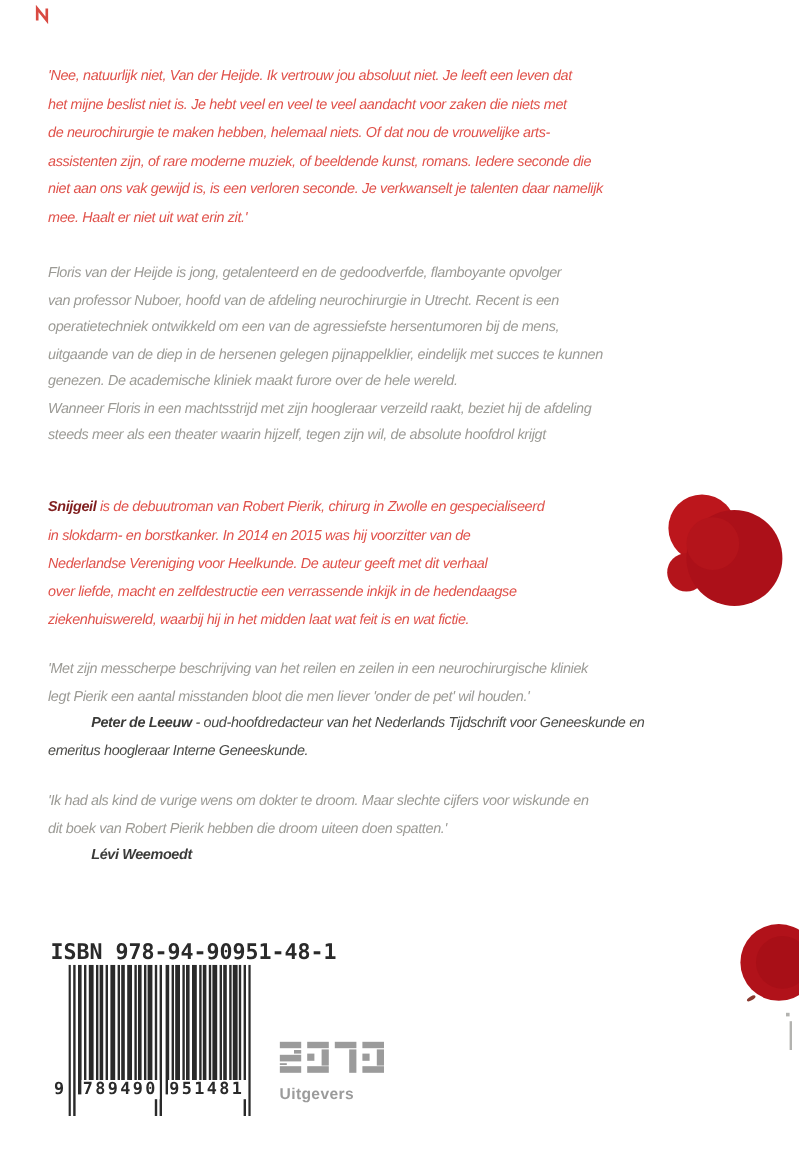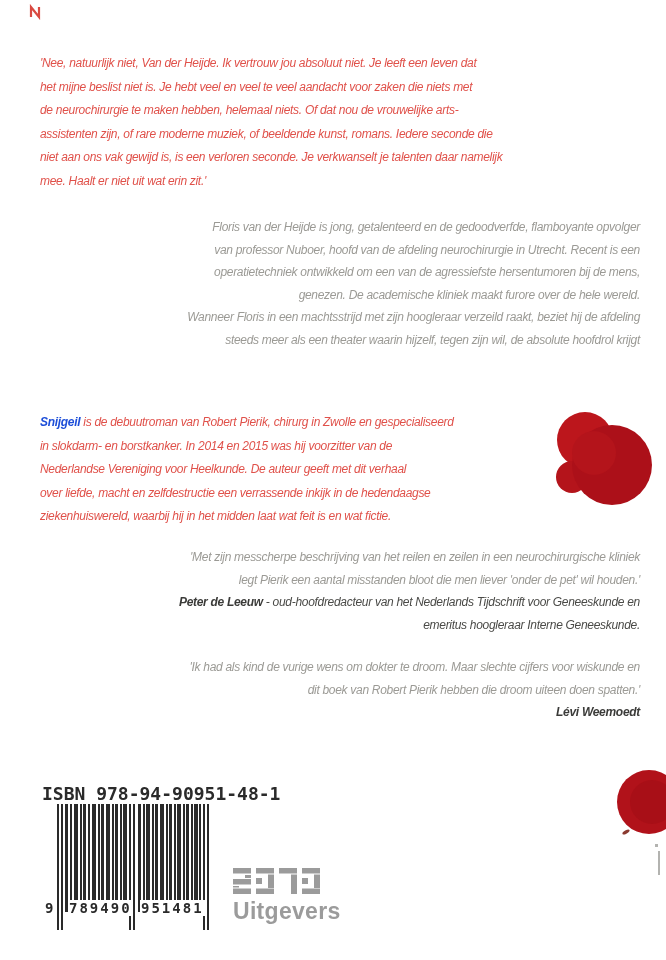--- a/index.html
+++ b/index.html
@@ -8,23 +8,23 @@
     width:666px;height:960px;
     background:#ffffff;
     overflow:hidden;
     font-family:"Liberation Sans", sans-serif;
   }
   .para{position:absolute;left:40px;width:600px;}
   .para .line{white-space:nowrap;font-size:12px;letter-spacing:-0.3px;font-style:italic;}
   .para.red{color:#e0514a;}
   .para.red .line{line-height:23.5px;}
   .para.gray{color:#9b9a95;}
-  .para.gray .line{line-height:22.5px;text-align:right;}
+  .para.gray .line{line-height:22.5px;}
   .para .line b{font-weight:bold;}
-  .para.red .line b{color:#1d4ed8;}
+  .para.red .line b{color:#7f1d1d;}
   .line.dark{color:#4a4a47;}
   .line.dark b{color:#3b3b39;padding-left:36px;}
   #p1{top:52px;}
   #p2{top:216px;}
   #p3{top:411px;}
   #p4{top:546px;}
   #p5{top:656px;}
 
   .blood{position:absolute;}
   #blood1{left:548px;top:405px;}
@@ -46,21 +46,21 @@
     font-weight:bold;font-size:14px;color:#2a2a2a;
     letter-spacing:2px;white-space:nowrap;line-height:16px;
     top:114px;padding:0 1px;
   }
   #bcd0{left:2px;}
   #bcd1{left:26px;}
   #bcd2{left:98px;}
 
   .publisher{position:absolute;left:233px;top:868px;width:120px;}
   .pub-name{
-    font-weight:bold;font-size:23px;color:#9b9b9b;
+    font-weight:bold;font-size:13px;color:#9b9b9b;
     letter-spacing:0.3px;margin-top:2px;line-height:20px;
   }
 </style>
 </head>
 <body>
 
 <div class="cover">
 
   <svg class="corner-mark" width="16" height="16" viewBox="0 0 16 16">
     <path d="M2,13 V3 L10,13 V3" fill="none" stroke="#d94a42" stroke-width="2.2"></path>
@@ -71,20 +71,21 @@
       <div class="line">het mijne beslist niet is. Je hebt veel en veel te veel aandacht voor zaken die niets met</div>
       <div class="line">de neurochirurgie te maken hebben, helemaal niets. Of dat nou de vrouwelijke arts-</div>
       <div class="line">assistenten zijn, of rare moderne muziek, of beeldende kunst, romans. Iedere seconde die</div>
       <div class="line">niet aan ons vak gewijd is, is een verloren seconde. Je verkwanselt je talenten daar namelijk</div>
       <div class="line">mee. Haalt er niet uit wat erin zit.'</div>
     </div>
   <div class="para gray" id="p2">
       <div class="line">Floris van der Heijde is jong, getalenteerd en de gedoodverfde, flamboyante opvolger</div>
       <div class="line">van professor Nuboer, hoofd van de afdeling neurochirurgie in Utrecht. Recent is een</div>
       <div class="line">operatietechniek ontwikkeld om een van de agressiefste hersentumoren bij de mens,</div>
+      <div class="line">uitgaande van de diep in de hersenen gelegen pijnappelklier, eindelijk met succes te kunnen</div>
       <div class="line">genezen. De academische kliniek maakt furore over de hele wereld.</div>
       <div class="line">Wanneer Floris in een machtsstrijd met zijn hoogleraar verzeild raakt, beziet hij de afdeling</div>
       <div class="line">steeds meer als een theater waarin hijzelf, tegen zijn wil, de absolute hoofdrol krijgt</div>
     </div>
   <div class="para red" id="p3">
       <div class="line"><b>Snijgeil</b> is de debuutroman van Robert Pierik, chirurg in Zwolle en gespecialiseerd</div>
       <div class="line">in slokdarm- en borstkanker. In 2014 en 2015 was hij voorzitter van de</div>
       <div class="line">Nederlandse Vereniging voor Heelkunde. De auteur geeft met dit verhaal</div>
       <div class="line">over liefde, macht en zelfdestructie een verrassende inkijk in de hedendaagse</div>
       <div class="line">ziekenhuiswereld, waarbij hij in het midden laat wat feit is en wat fictie.</div>

